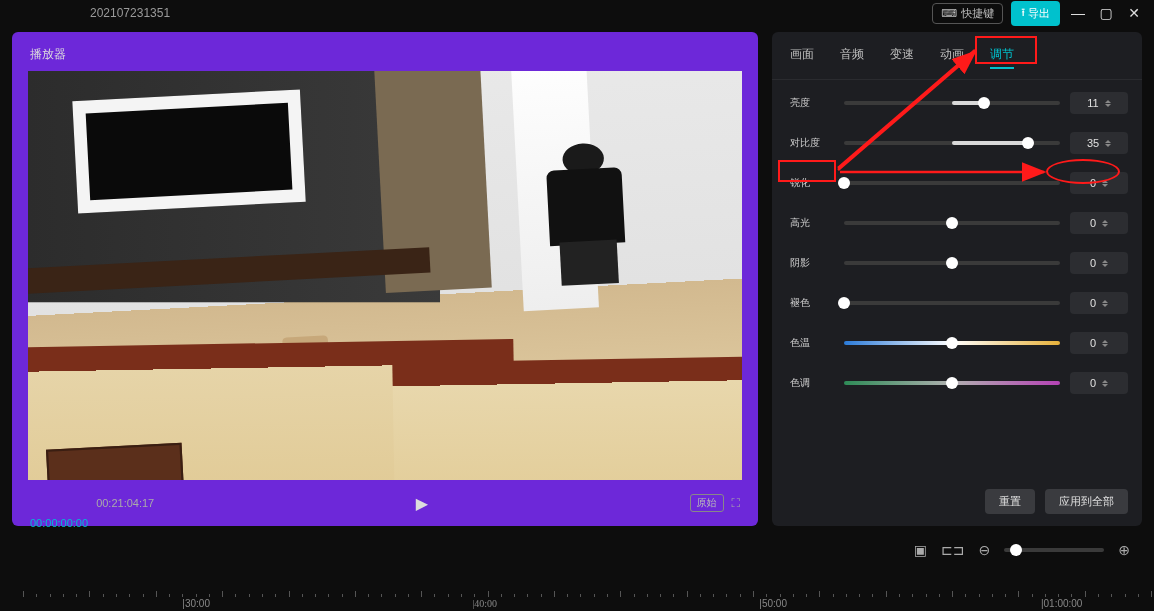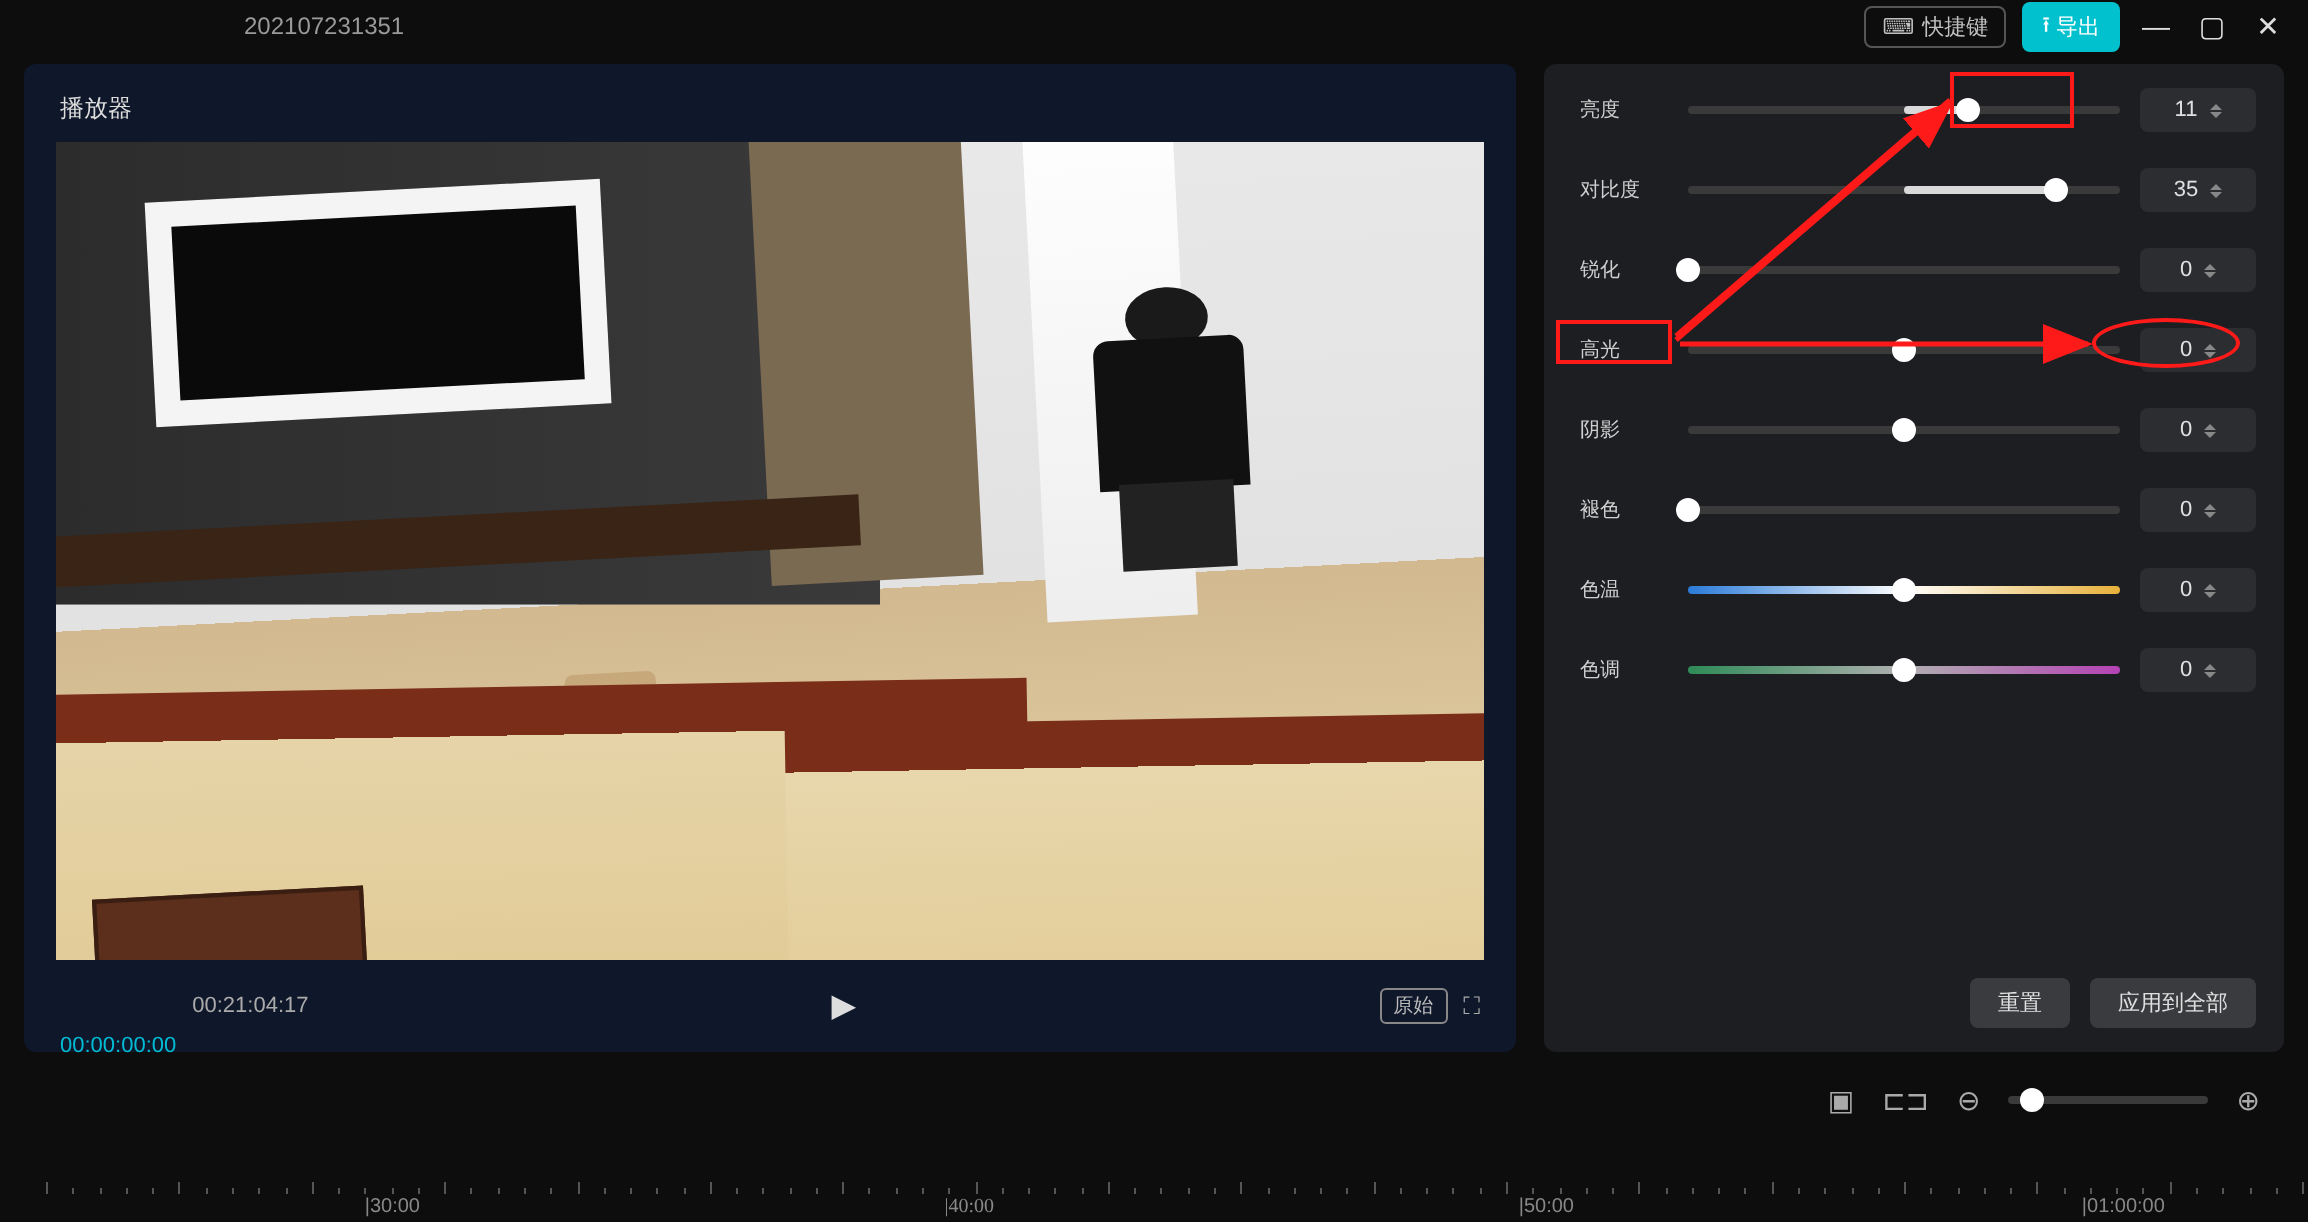--- a/index.html
+++ b/index.html
@@ -1,27 +1,27 @@
 <!DOCTYPE html>
 <html><head>
 <meta charset="utf-8">
 <style>
 * { box-sizing: border-box; margin: 0; padding: 0; font-family: "Microsoft YaHei", Arial, sans-serif; }
 body { background: #0d0d0d; width: 1154px; height: 611px; overflow: hidden; color: #c0c0c0; font-size: 12px; position: relative; }
 
 
 .topbar { position: absolute; top: 0; left: 0; right: 0; height: 26px; display: flex; align-items: center; padding: 0 6px; }
-.project-title { margin-left: 116px; color: #9a9a9a; font-size: 12px; }
+.project-title { margin-left: 84px; color: #9a9a9a; font-size: 12px; }
 .top-right { margin-left: auto; display: flex; align-items: center; gap: 8px; padding-right: 4px; }
 .shortcut-btn { display: flex; align-items: center; gap: 4px; color: #c0c0c0; border: 1px solid #555; border-radius: 4px; padding: 2px 8px; font-size: 11px; cursor: pointer; }
 .export-btn { background: #00c1cd; color: #fff; border-radius: 4px; padding: 3px 10px; font-size: 11px; cursor: pointer; display:flex; align-items:center; gap:3px;}
 .win-ctrl { color: #ddd; font-size: 14px; width: 20px; text-align: center; cursor: pointer; }
 
 
-.preview { position: absolute; left: 12px; top: 32px; width: 746px; height: 494px; background: #0f172a; border-radius: 6px; padding: 10px 14px 0 14px; display: flex; flex-direction: column; }
+.preview { position: absolute; left: 12px; top: 32px; width: 746px; height: 494px; background: #6d28d9; border-radius: 6px; padding: 10px 14px 0 14px; display: flex; flex-direction: column; }
 .preview-header { color: #ddd; font-size: 12px; padding: 4px 0 8px 4px; }
 .preview-canvas { background: #fff; flex: 1; margin: 0 2px; position: relative; overflow: hidden; }
 .preview-footer { height: 46px; display: flex; align-items: center; gap: 8px; padding: 0 4px; }
 .time-cur { color: #00bcd4; font-size: 11px; margin-top: 40px; }
 .time-dur { color: #aaa; font-size: 11px; }
 .play-btn { margin-left: auto; margin-right: auto; color: #ddd; font-size: 16px; cursor:pointer; }
 .ratio-box { border: 1px solid #888; border-radius: 3px; color: #bbb; font-size: 10px; padding: 1px 6px; cursor:pointer; }
 .full-btn { color: #aaa; cursor:pointer;}
 
 
@@ -121,20 +121,27 @@
   <div class="preview-footer">
     <span class="time-cur">00:00:00:00</span>
     <span class="time-dur">00:21:04:17</span>
     <span class="play-btn"><span>▶</span></span>
     <span class="ratio-box">原始</span>
     <span class="full-btn"><span>⛶</span></span>
   </div>
 </div>
 
 <div class="props">
+  <div class="tabs" id="tabs">
+      <div class="tab">画面</div>
+      <div class="tab">音频</div>
+      <div class="tab">变速</div>
+      <div class="tab">动画</div>
+      <div class="tab active">调节</div>
+    </div>
   <div class="sliders" id="sliders">
       <div class="row">
         <div class="row-label">亮度</div>
         <div class="track">
           <div class="fill" style="left: 50%; width: 15%;"></div>
           <div class="thumb" style="left: 65%;"></div>
         </div>
         <div class="valbox">
           <span>11</span>
           <div class="spin">

